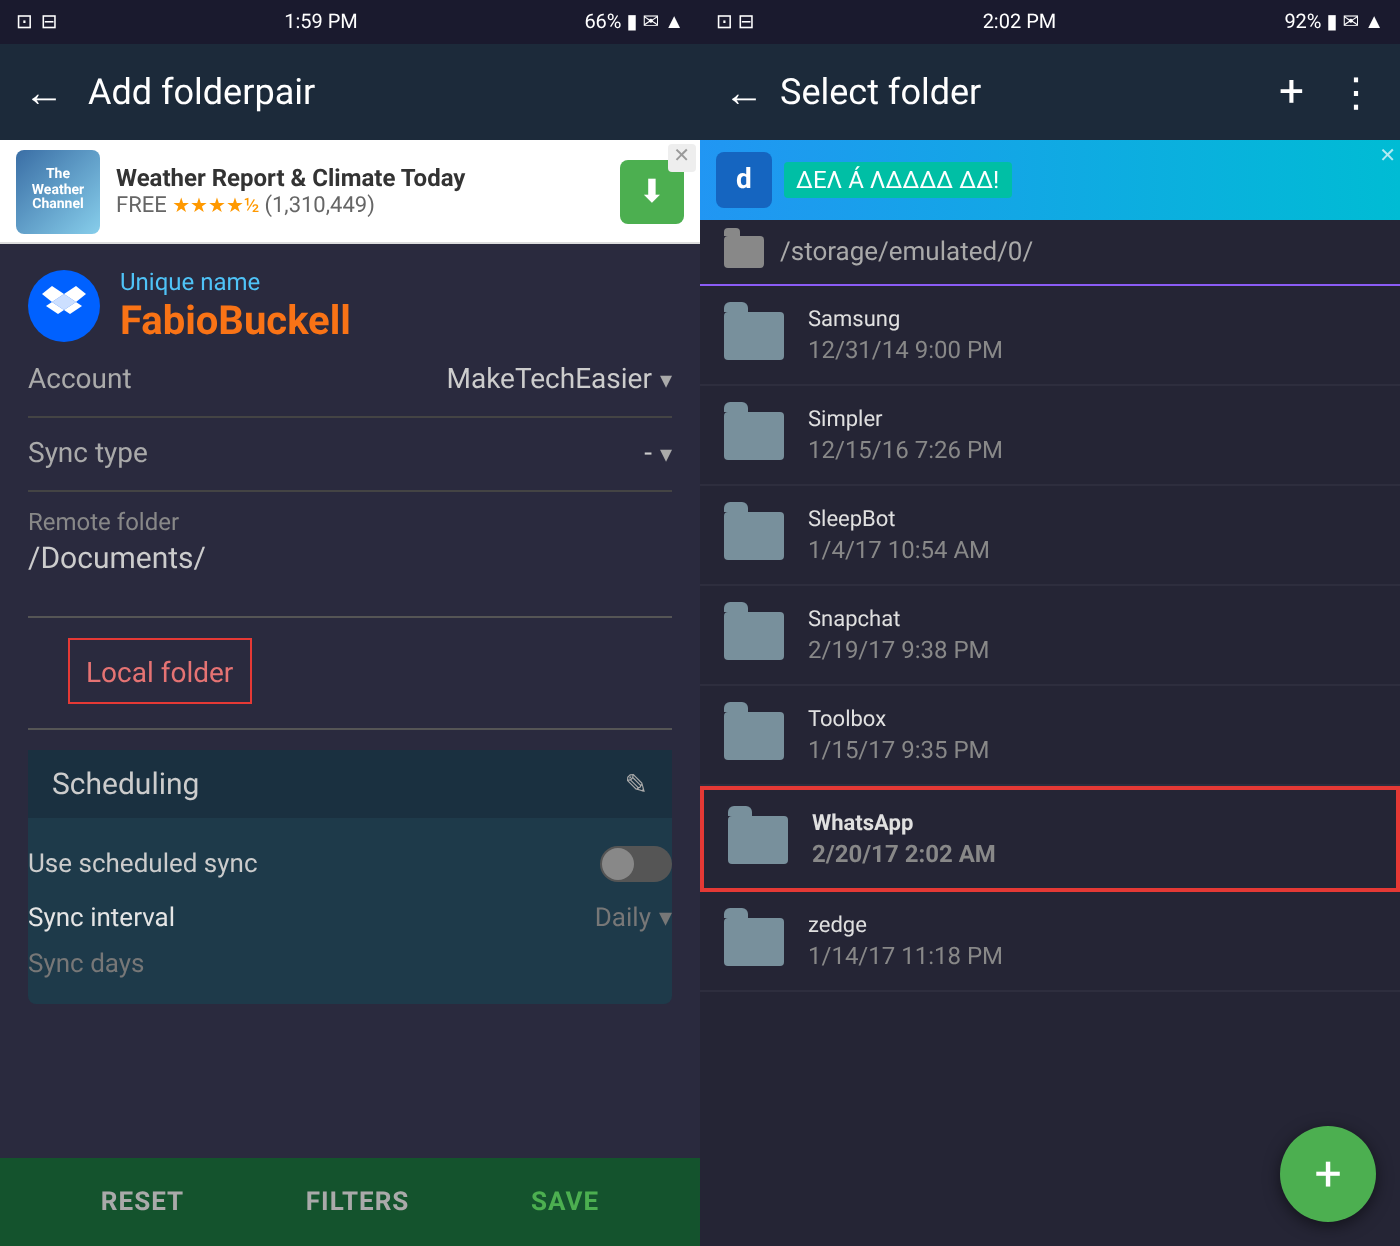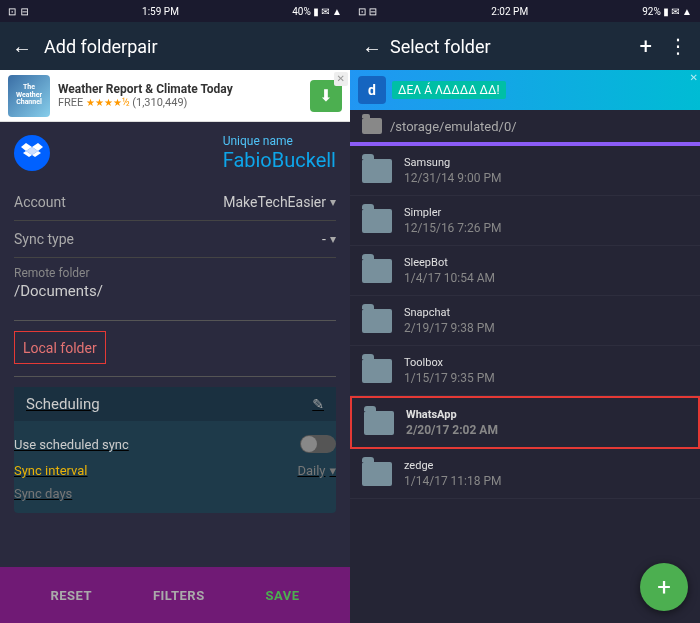--- a/index.html
+++ b/index.html
@@ -113,42 +113,41 @@
       padding: 12px 14px 0 14px;
       flex: 1;
       display: flex;
       flex-direction: column;
     }
 
     .dropbox-row {
       display: flex;
       align-items: center;
       gap: 10px;
-      margin-bottom: 12px;
-      justify-content: space-between;
+      margin-bottom: 0;
     }
     .dropbox-icon {
       width: 36px;
       height: 36px;
       background: #0061FF;
       border-radius: 50%;
       display: flex;
       align-items: center;
       justify-content: center;
       color: #fff;
       font-size: 18px;
     }
     .unique-name-label {
       font-size: 12px;
       color: #4fc3f7;
     }
     .unique-name-value {
       font-size: 20px;
-      color: #0ea5e9;
-      font-weight: 400;
+      color: #f97316;
+      font-weight: 700;
     }
 
     .form-field {
       display: flex;
       align-items: center;
       justify-content: space-between;
       padding: 10px 0;
       border-bottom: 1px solid #444;
     }
     .form-field-label {
@@ -176,38 +175,38 @@
       border-bottom: 1px solid #555;
       padding-bottom: 20px;
     }
 
     .local-folder-section { margin-top: 10px; }
     .local-folder-box {
       border: 1.5px solid #e53935;
       padding: 6px 8px;
       display: inline-block;
       margin-bottom: 6px;
+      margin-left: 20px;
     }
     .local-folder-label {
       font-size: 14px;
       color: #e57373;
     }
     .local-folder-underline {
       border-bottom: 1px solid #555;
       height: 1px;
       margin-top: 6px;
     }
 
     
     .scheduling-section {
       background: #1e3a4a;
       margin-top: 10px;
       border-radius: 4px;
       padding: 0;
-      text-decoration: underline;
     }
     .scheduling-header {
       background: #1a3040;
       padding: 8px 12px;
       display: flex;
       align-items: center;
       justify-content: space-between;
     }
     .scheduling-title { color: #ccc; font-size: 15px; }
     .scheduling-edit { color: #aaa; font-size: 14px; }
@@ -236,29 +235,29 @@
       top: 1px;
       left: 1px;
     }
 
     .sync-interval-row {
       display: flex;
       align-items: center;
       justify-content: space-between;
       padding: 4px 0;
     }
-    .sync-interval-label { color: #eab308; font-size: 13px; }
+    .sync-interval-label { color: #e5e5e5; font-size: 13px; }
     .sync-interval-value { color: #777; font-size: 13px; display: flex; align-items: center; gap: 4px; }
 
     .sync-days-label { color: #777; font-size: 13px; padding: 4px 0; }
 
     
     .bottom-bar-left {
-      height: 56px;
-      background: #701a75;
+      height: 44px;
+      background: #14532d;
       display: flex;
       align-items: center;
       justify-content: space-around;
       padding: 0 20px;
     }
     .bottom-btn {
       font-size: 13px;
       font-weight: bold;
       cursor: pointer;
       letter-spacing: 0.5px;
@@ -341,21 +340,21 @@
     .folder-list {
       flex: 1;
       overflow-y: auto;
       background: #252535;
     }
 
     .storage-path {
       padding: 8px 12px;
       color: #aaa;
       font-size: 13px;
-      border-bottom: 4px solid #8b5cf6;
+      border-bottom: 1px solid #8b5cf6;
       display: flex;
       align-items: center;
       gap: 8px;
     }
     .folder-icon-sm {
       width: 20px;
       height: 16px;
       background: #888;
       border-radius: 2px;
       position: relative;
@@ -427,21 +426,21 @@
 
 <div class="left-panel">
 
   <div class="status-bar-left">
     <div class="left-icons">
       <span>⊡</span>
       <span>⊟</span>
     </div>
     <span>1:59 PM</span>
     <div class="right-icons">
-      <span>40% ▮ ✉ ▲</span>
+      <span>66% ▮ ✉ ▲</span>
     </div>
   </div>
 
   <div class="top-bar-left">
     <span class="back-arrow">←</span>
     <span class="title">Add folderpair</span>
   </div>
 
   <div class="ad-banner">
     <div class="ad-logo">

